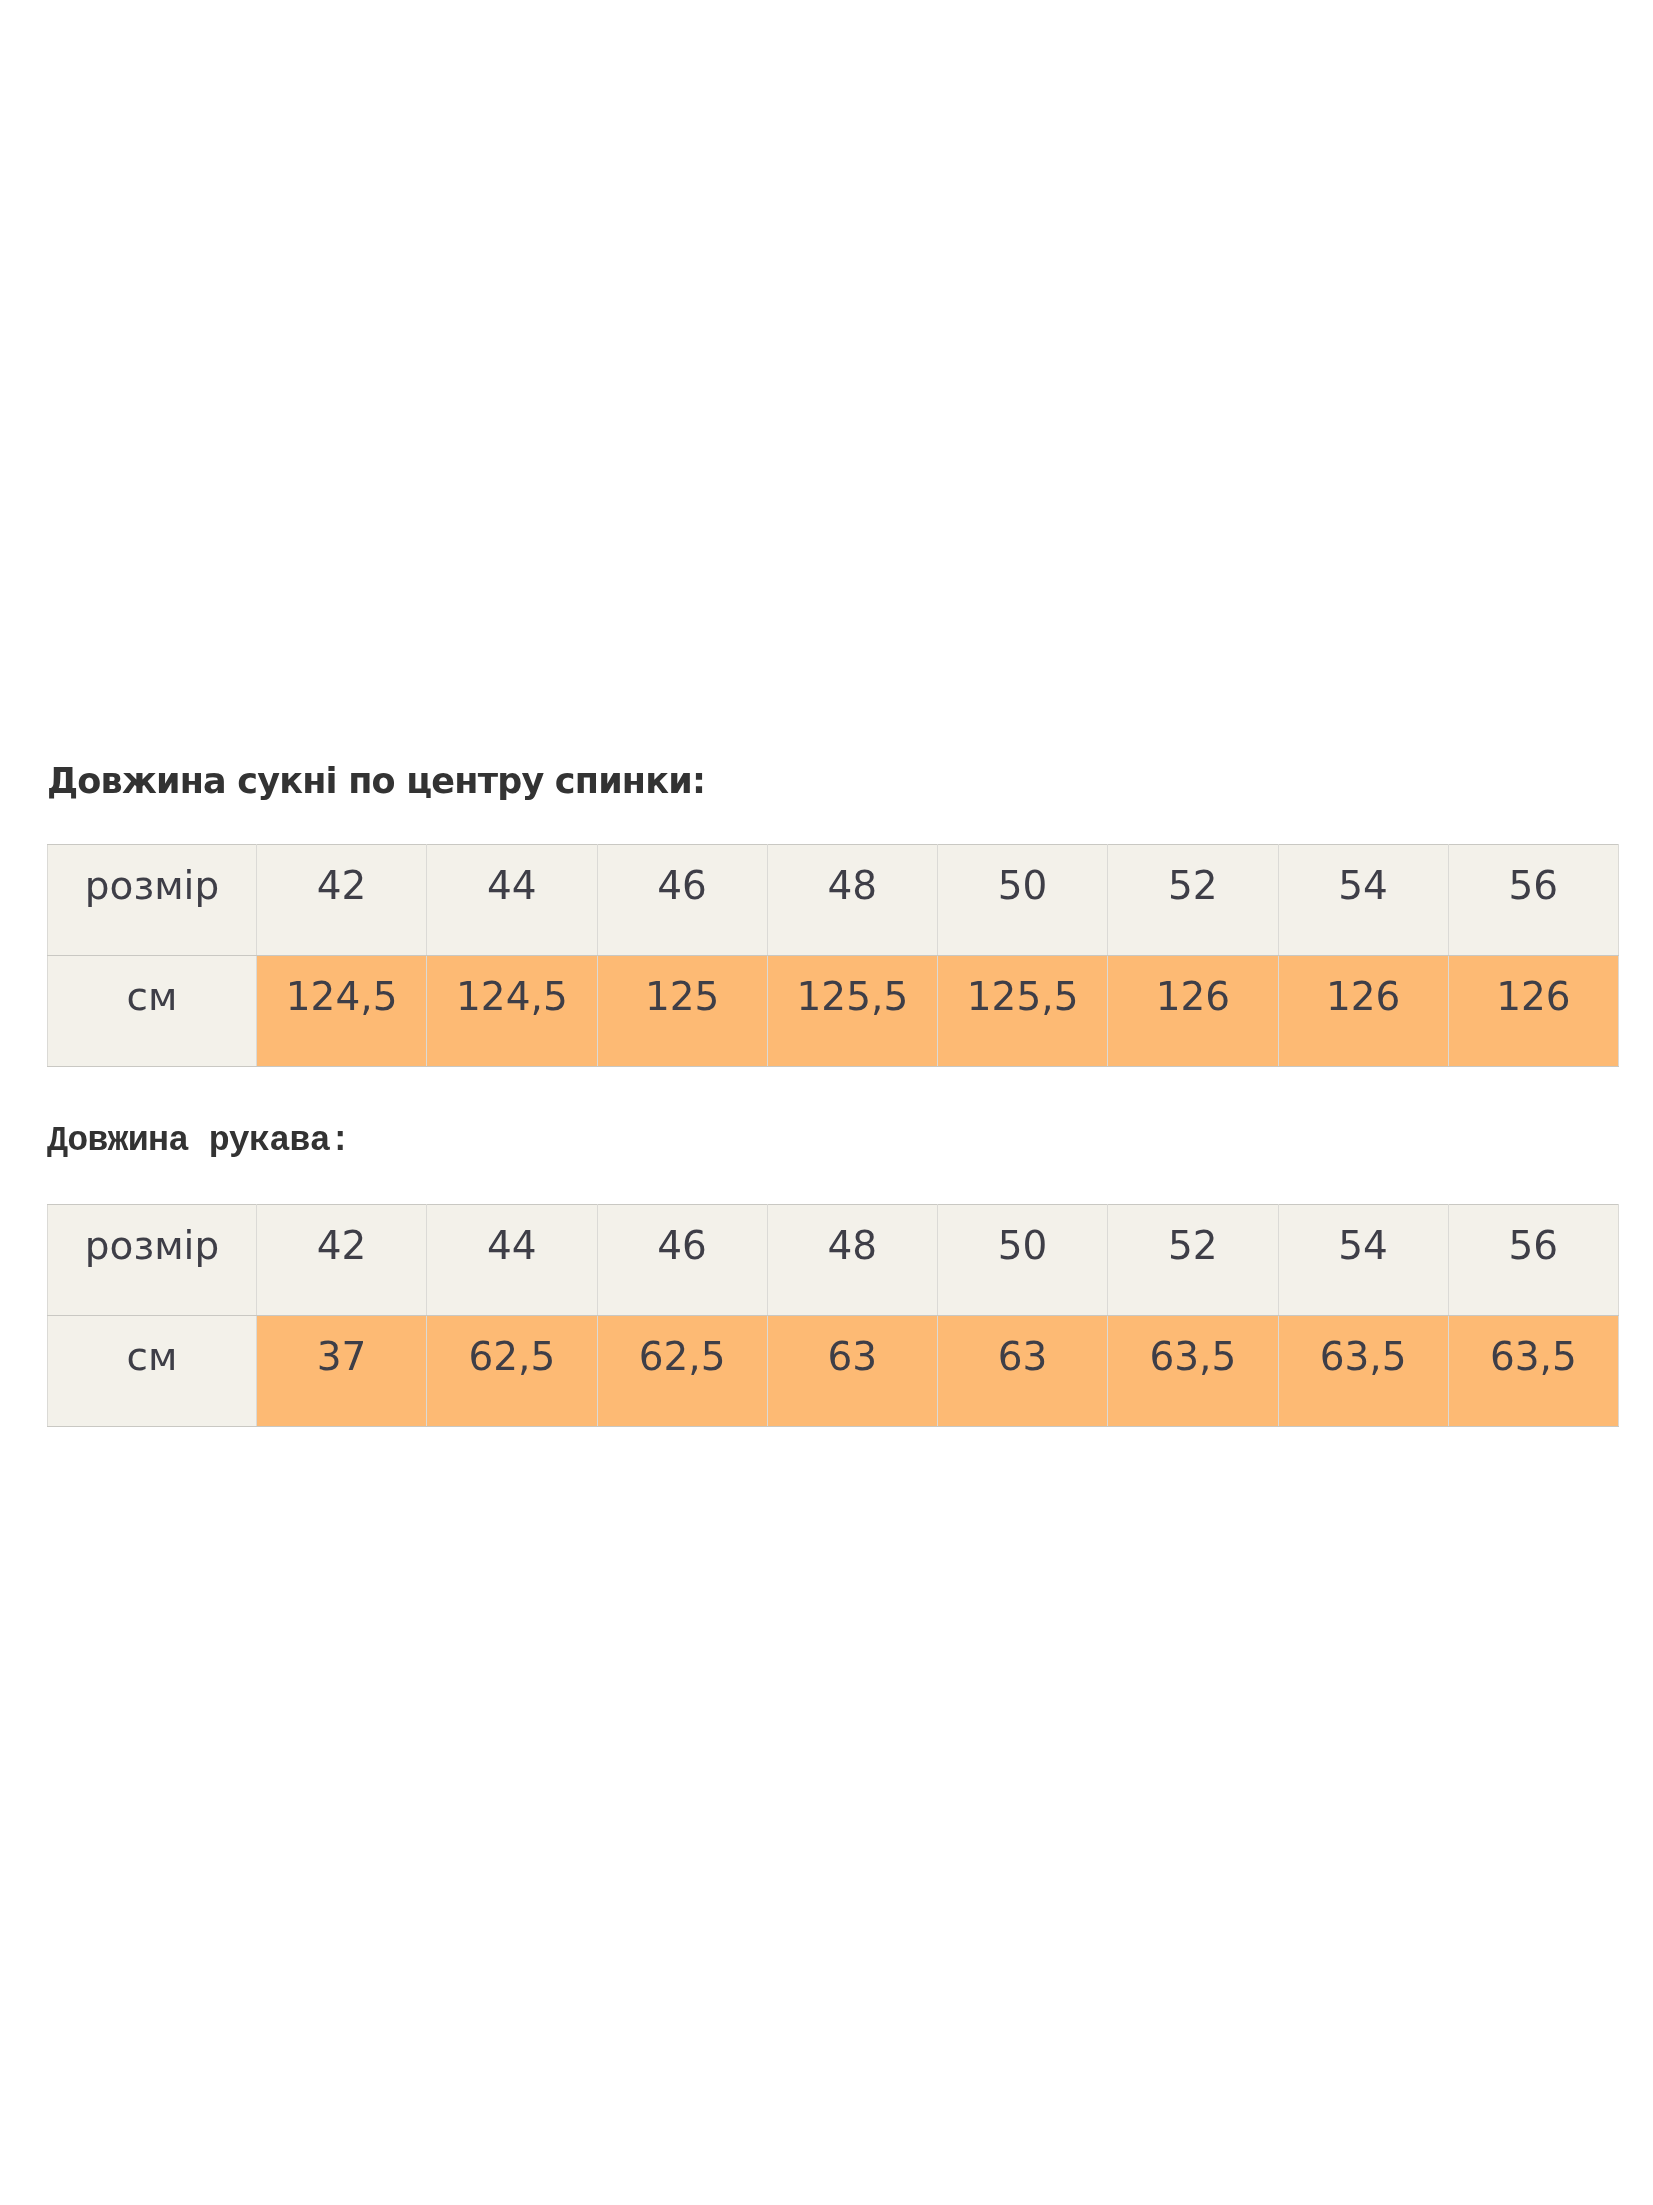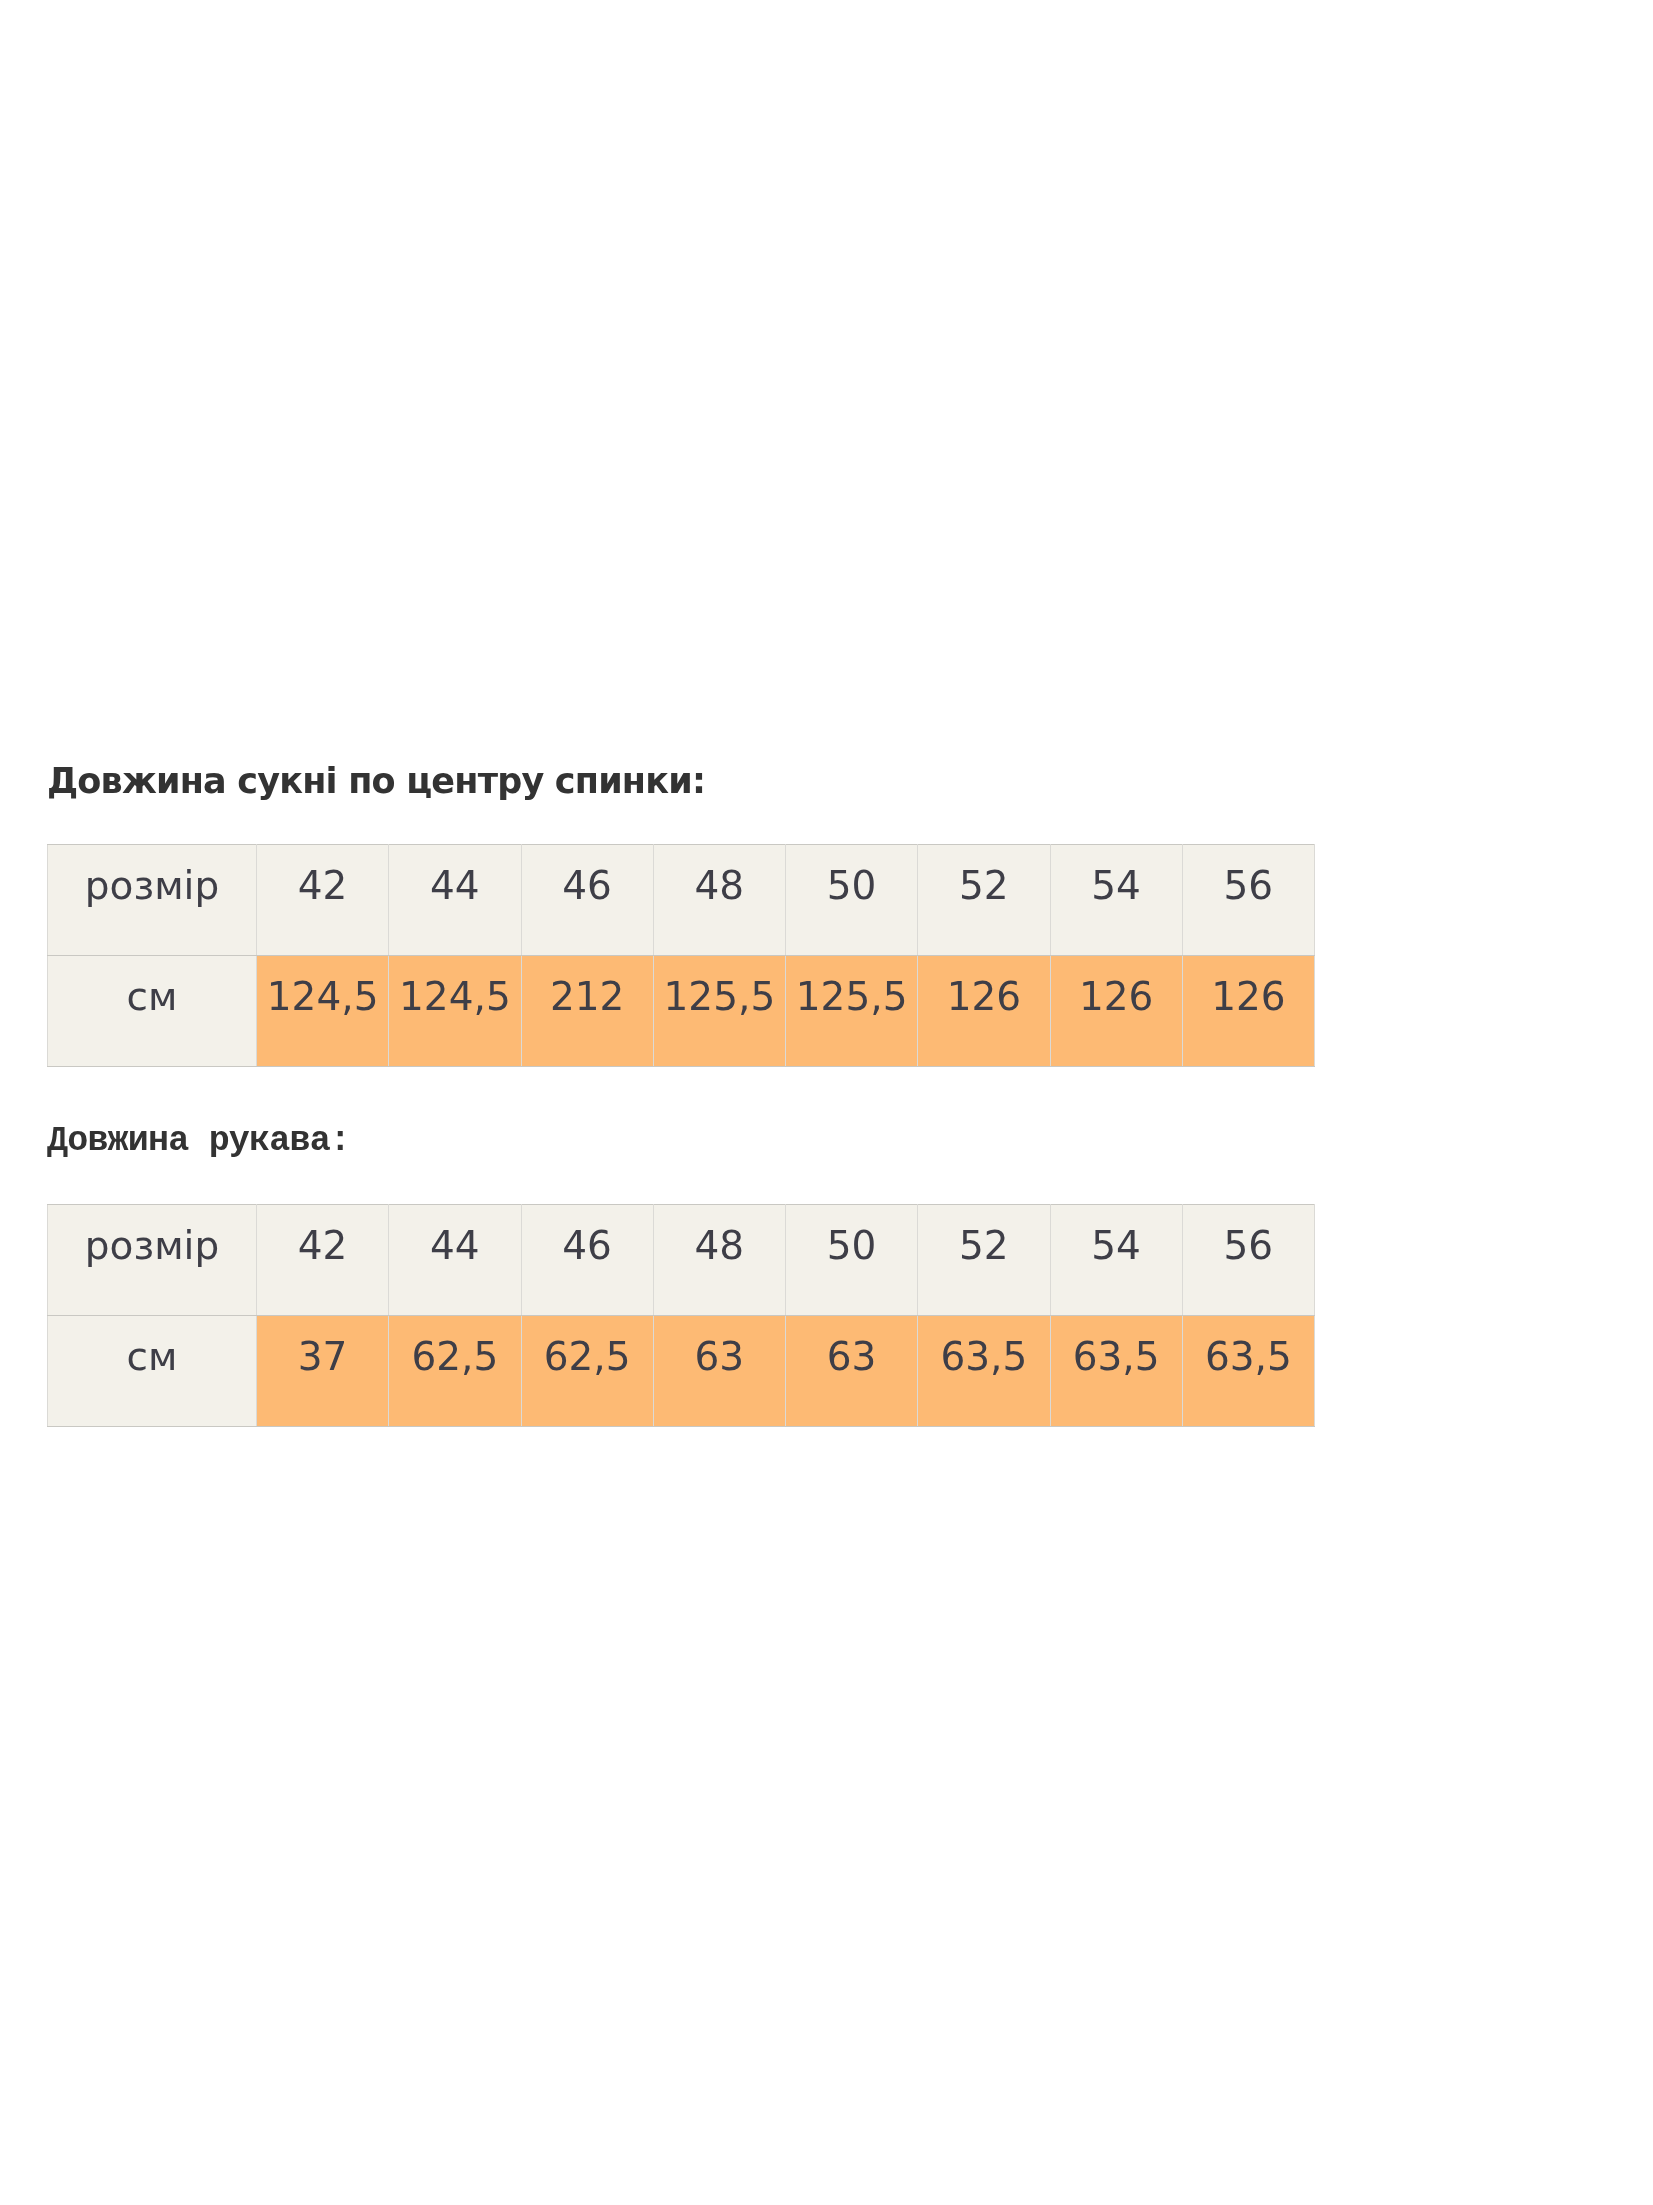--- a/index.html
+++ b/index.html
@@ -19,21 +19,21 @@
     line-height: 47px;
     font-weight: 700;
     color: var(--heading-text, #333333);
     letter-spacing: -0.8px;
   }
   .section + .section .section-heading {
     margin-top: 51px;
     font-family: Liberation Mono, monospace;
   }
   table.size-table {
-    width: 1268px;
+    width: 1572px;
     border-collapse: collapse;
     table-layout: fixed;
   }
   table.size-table col.label-col { width: 209px; }
   table.size-table td {
     border-left: 1.6px solid var(--cell-border-vertical, #dbdad6);
     border-right: 1.6px solid var(--cell-border-vertical, #dbdad6);
     border-top: 1.6px solid var(--cell-border-horizontal, #c9c8c3);
     border-bottom: 1.6px solid var(--cell-border-horizontal, #c9c8c3);
     background: #fdba74;
@@ -79,21 +79,21 @@
           <td>48</td>
           <td>50</td>
           <td>52</td>
           <td>54</td>
           <td>56</td>
         </tr>
         <tr class="value-row">
           <td class="label-cell">см</td>
           <td>124,5</td>
           <td>124,5</td>
-          <td>212</td>
+          <td>125</td>
           <td>125,5</td>
           <td>125,5</td>
           <td>126</td>
           <td>126</td>
           <td>126</td>
         </tr>
       </tbody>
     </table>
   </div>
 

